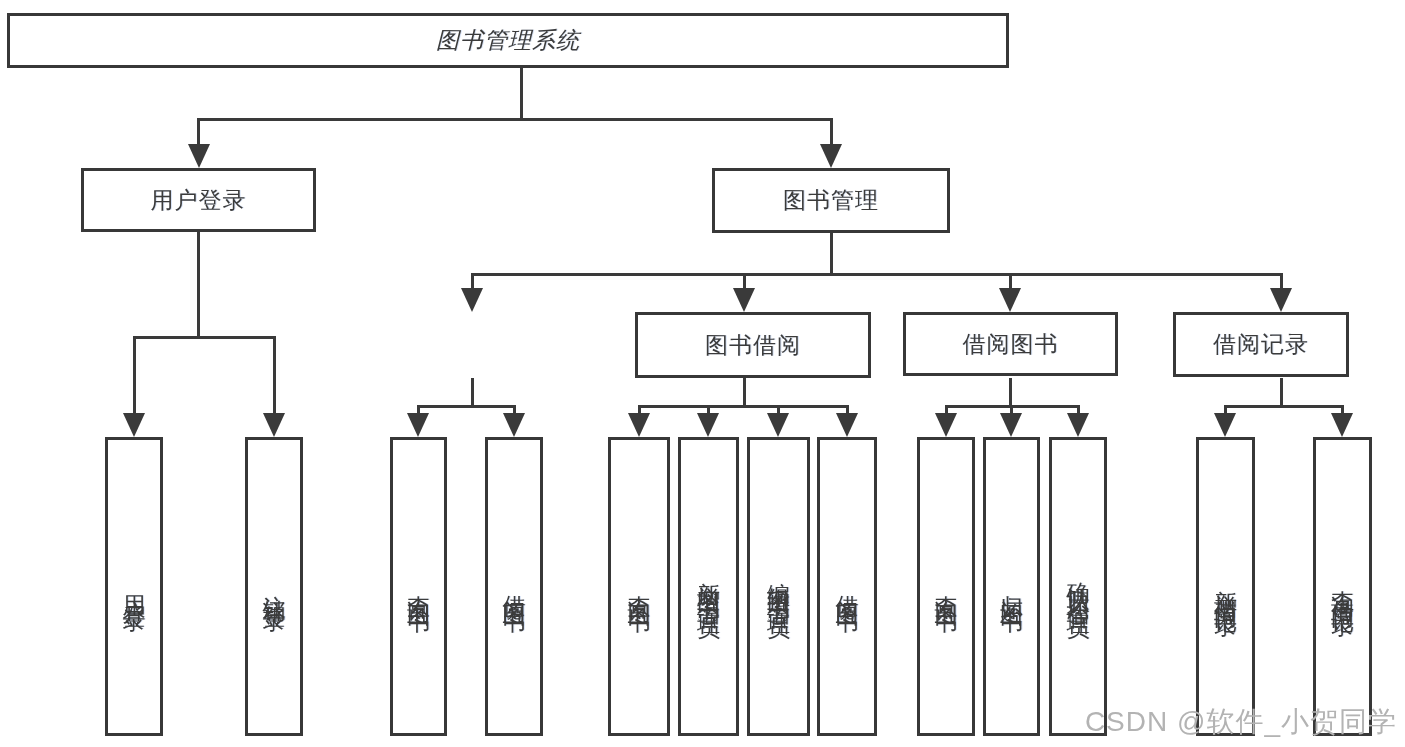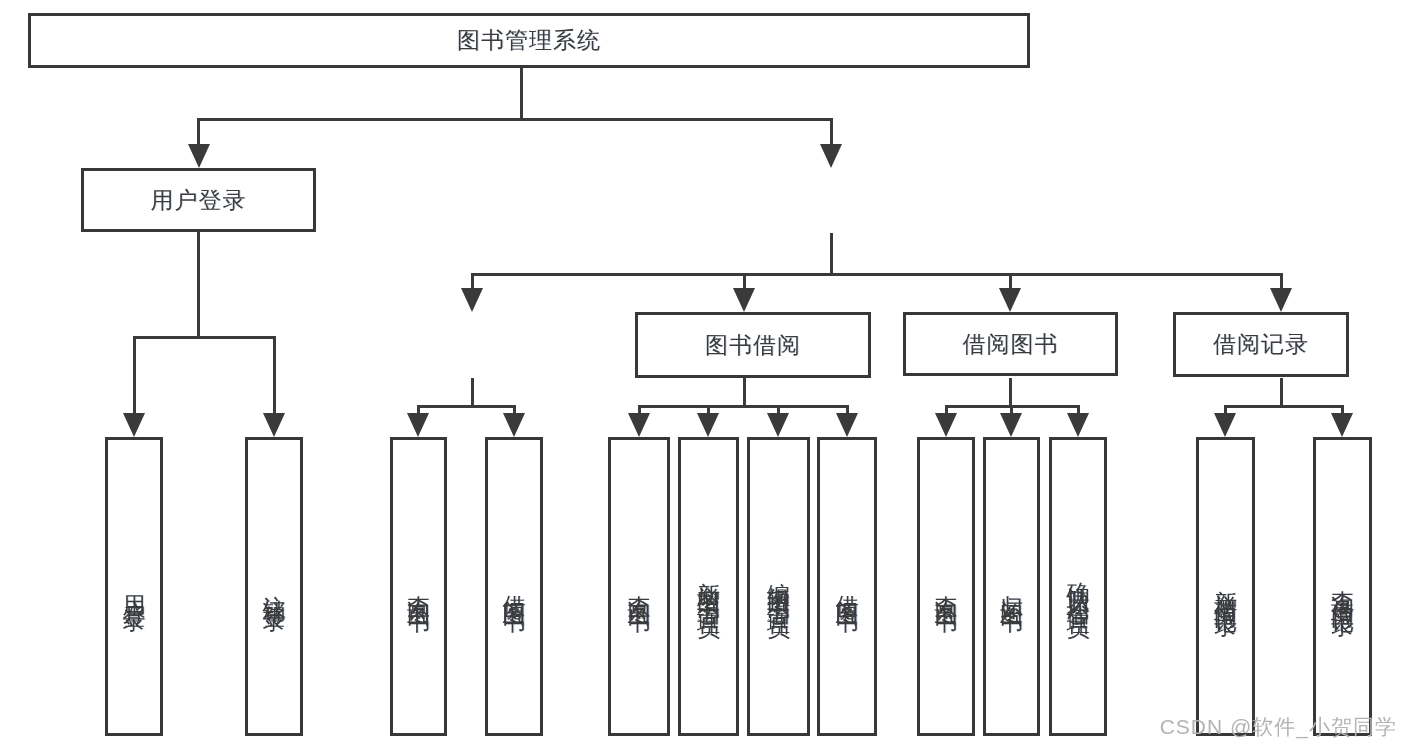--- a/index.html
+++ b/index.html
@@ -47,45 +47,48 @@
     width: 0; height: 0;
     border-left: 11px solid transparent;
     border-right: 11px solid transparent;
     border-top: 24px solid #3a3a3a;
     z-index: 1;
   }
   .watermark {
     position: absolute;
     right: 8px;
     bottom: 6px;
-    font-size: 21px;
+    font-size: 28px;
     color: #b3b3b3;
     letter-spacing: 1px;
     z-index: 3;
     white-space: nowrap;
   }
 </style>
 </head>
 <body>
 
 <div id="canvas">
 
-  <div class="node" style="left:28px; top:13px; width:1002px; height:55px;">
+  <div class="node" style="left:7px; top:13px; width:1002px; height:55px;font-style:italic;">
     <span>图书管理系统</span>
   </div>
 
   <div class="vl" style="left:519.5px; top:68px; height:52px;"></div>
   <div class="hl" style="left:197px; top:118px; width:636px;"></div>
   <div class="vl" style="left:197px; top:118px; height:30px;"></div>
   <div class="ah" style="left:187.5px; top:144px;"></div>
   <div class="vl" style="left:829.5px; top:118px; height:30px;"></div>
   <div class="ah" style="left:820px; top:144px;"></div>
 
   <div class="node" style="left:81px; top:168px; width:235px; height:64px;">
     <span>用户登录</span>
+  </div>
+  <div class="node" style="left:712px; top:168px; width:238px; height:65px;">
+    <span>图书管理</span>
   </div>
 
   <div class="vl" style="left:197px; top:232px; height:104px;"></div>
   <div class="hl" style="left:132.5px; top:336px; width:143px;"></div>
   <div class="vl" style="left:132.5px; top:336px; height:80px;"></div>
   <div class="ah" style="left:123px; top:413px;"></div>
   <div class="vl" style="left:272.5px; top:336px; height:80px;"></div>
   <div class="ah" style="left:263px; top:413px;"></div>
 
   <div class="vl" style="left:829.5px; top:233px; height:40px;"></div>

